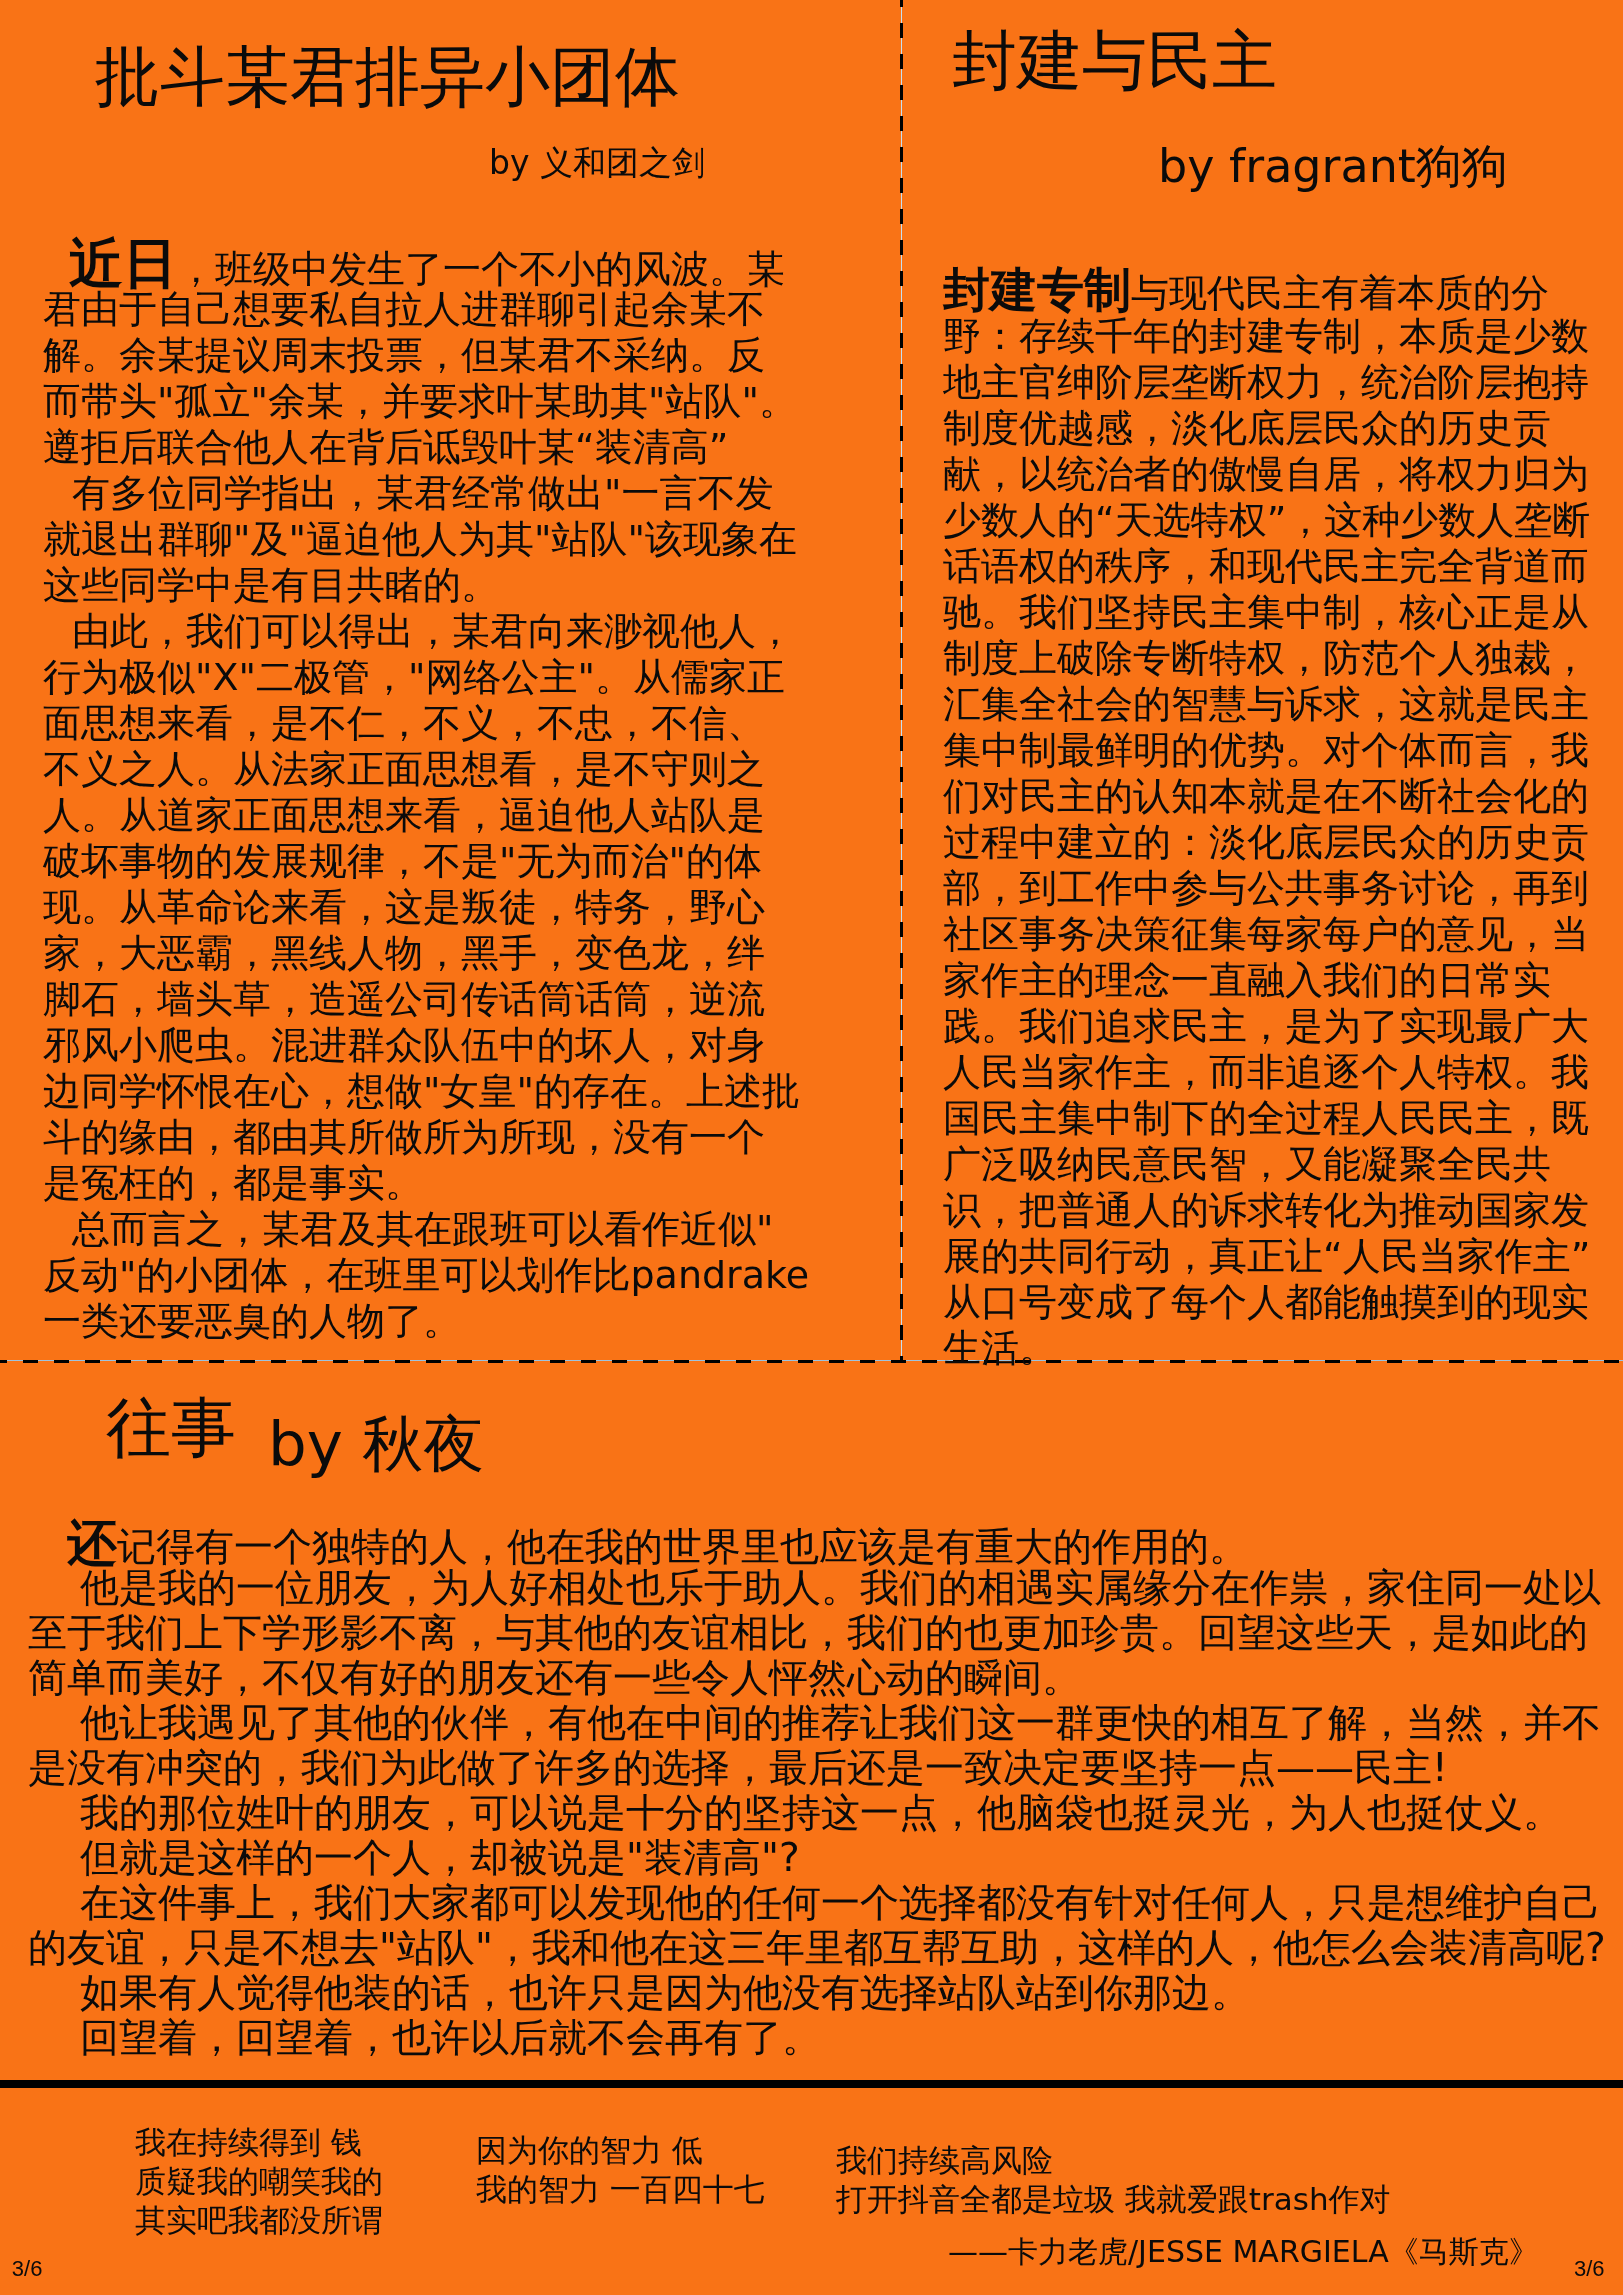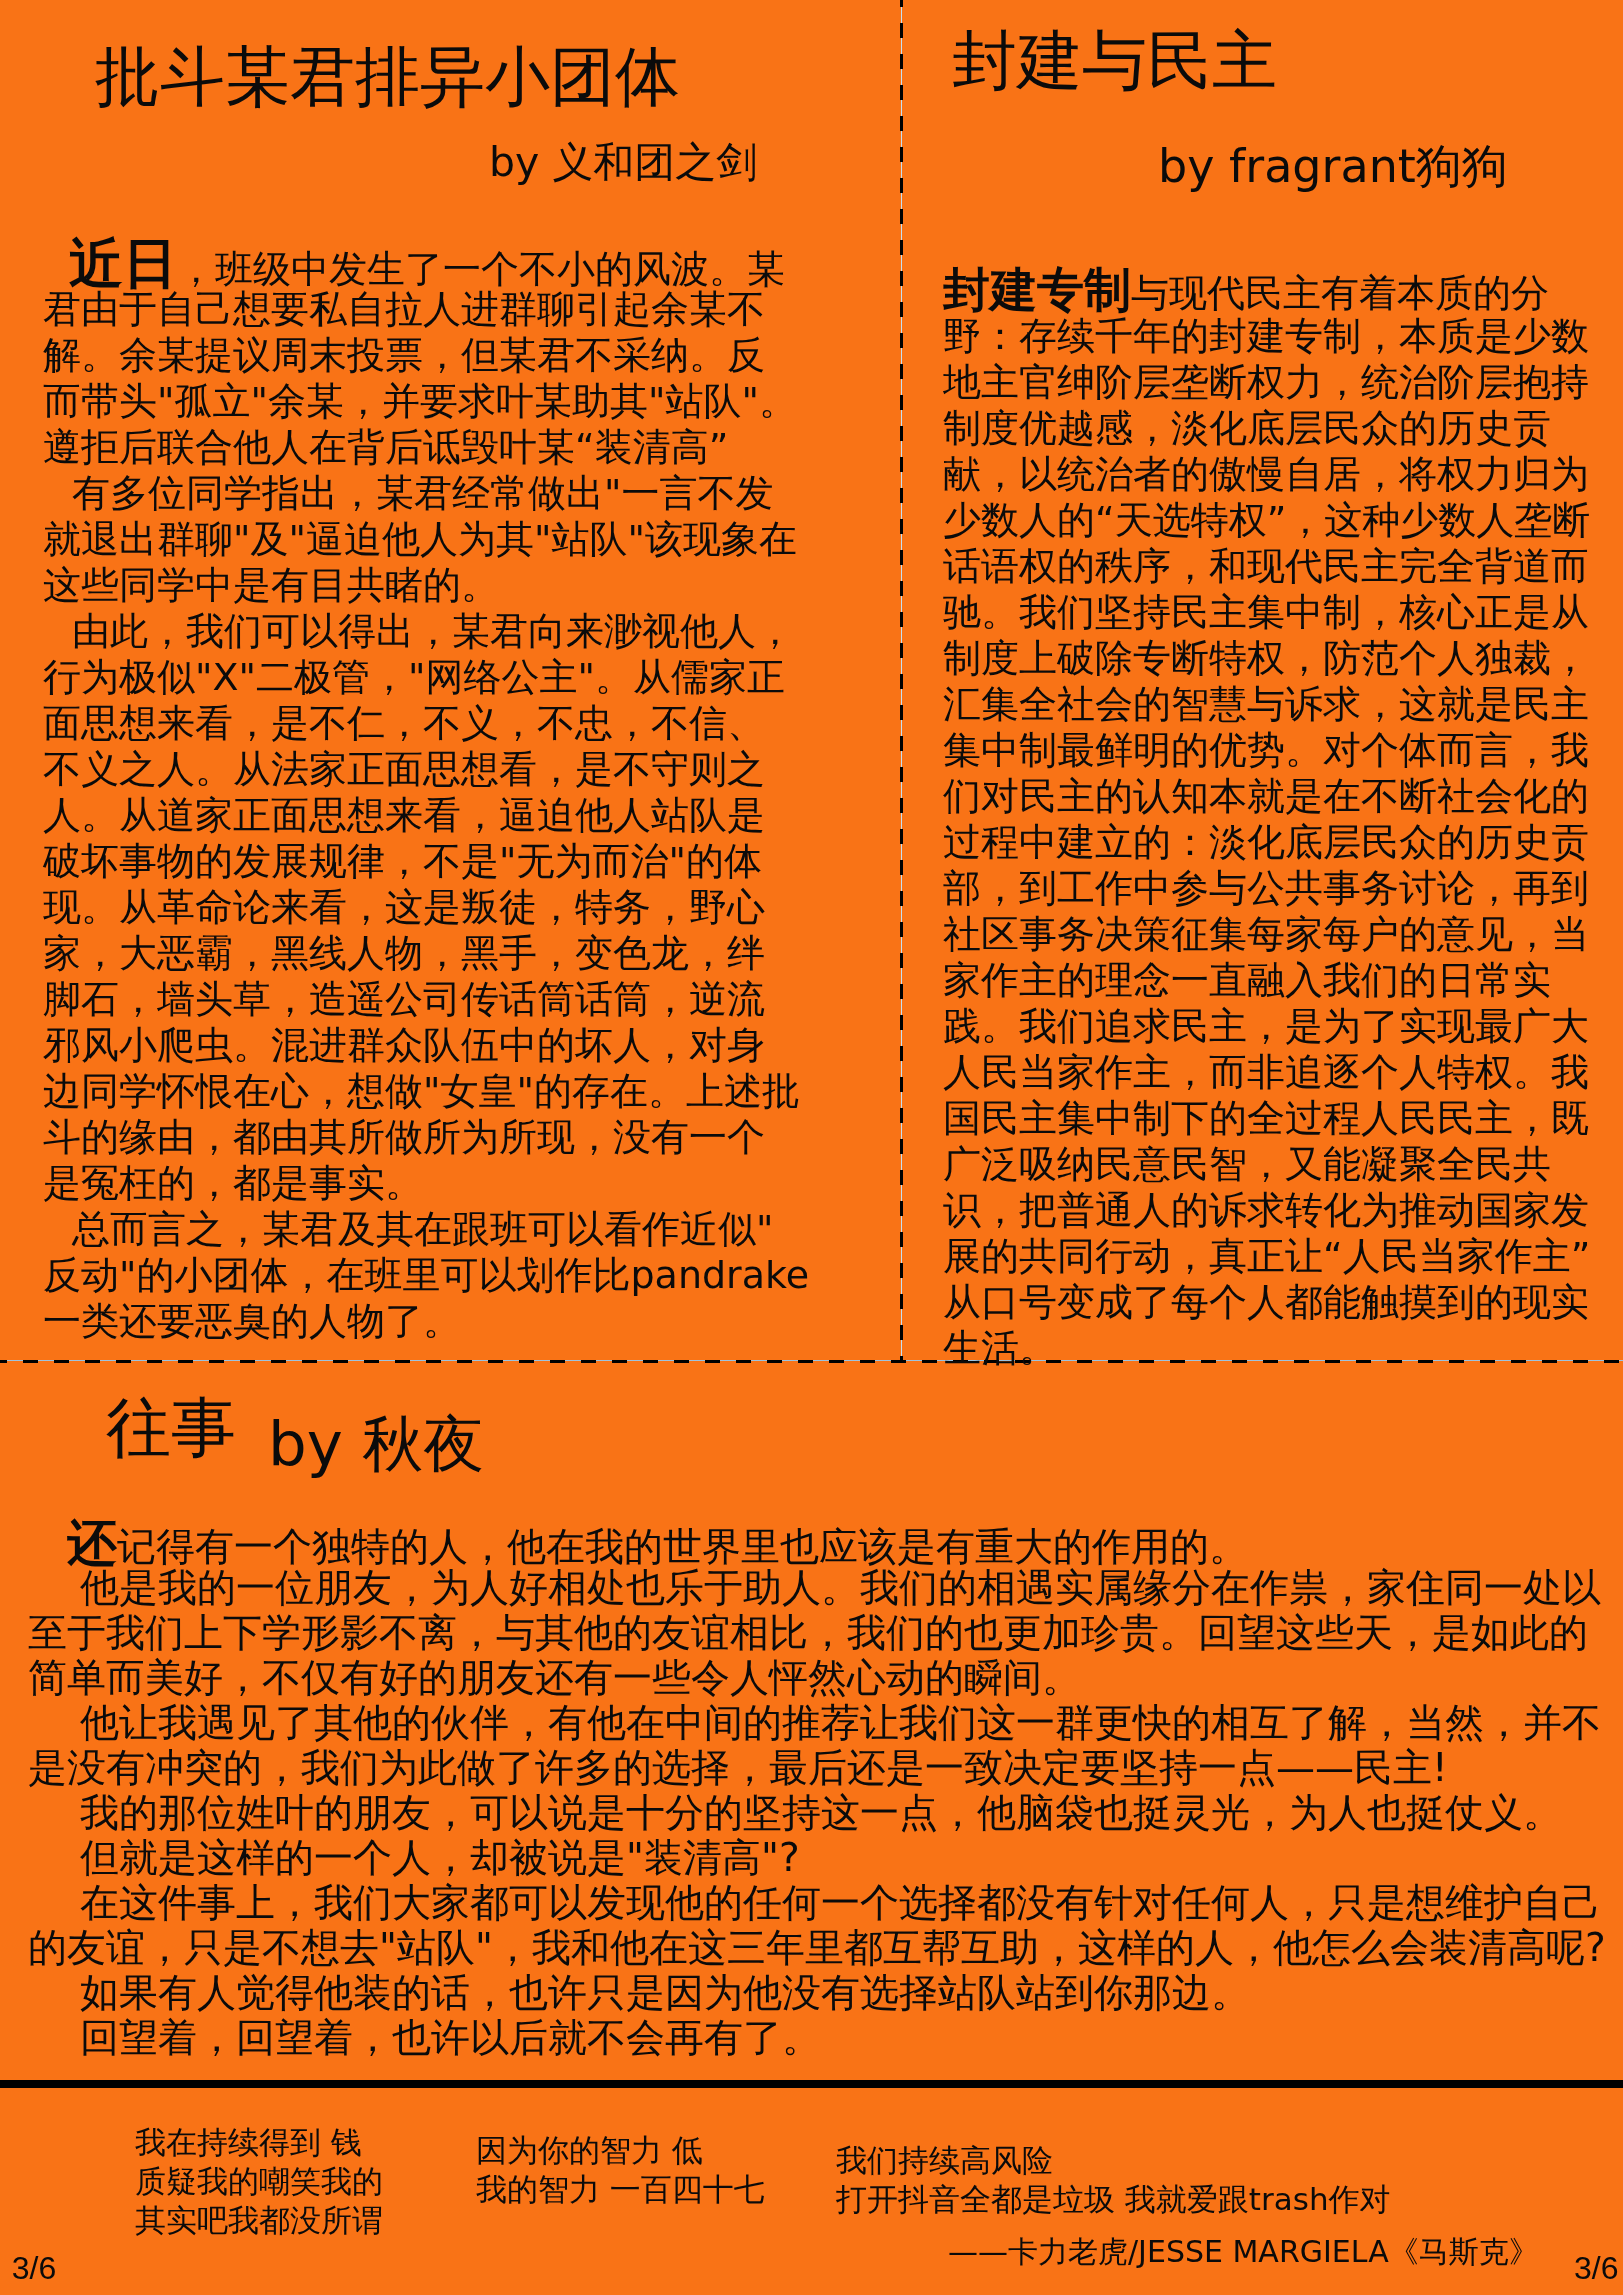--- a/index.html
+++ b/index.html
@@ -7,21 +7,21 @@
   body { width: 1623px; height: 2295px; }
   .page {
     position: relative; width: 1623px; height: 2295px; overflow: hidden;
     background: #f97316; color: #0b0b0b;
     font-family: "DejaVu Sans", sans-serif;
   }
   .abs { position: absolute; white-space: nowrap; }
 
   
   .title { font-family: "DejaVu Serif", serif; font-size: 65px; line-height: 65px; font-weight: normal; }
-  .byline { font-family: "DejaVu Sans", sans-serif; font-size: 41px; line-height: 47px; }
+  .byline { font-family: "DejaVu Sans", sans-serif; font-size: 33px; line-height: 47px; }
 
   
   .col { position: absolute; font-size: 38px; line-height: 46px; }
   .col .ln { white-space: nowrap; height: 46px; }
   .col .ind { padding-left: 29px; }
   .col .ind-lead { padding-left: 26px; }
 
   .wide { position: absolute; font-size: 39px; line-height: 45px; }
   .wide .ln { white-space: nowrap; height: 45px; }
   .wide .ind { padding-left: 52px; }
@@ -44,21 +44,21 @@
     position: absolute; left: 0; top: 1360px; width: 1623px; height: 2.6px;
     background-image: linear-gradient(to right, #000 0, #000 15px, transparent 15px, transparent 31px);
     background-size: 31px 2.6px; background-repeat: repeat-x; background-position: -8px 0;
   }
   .rule { position: absolute; left: 0; top: 2080px; width: 1623px; height: 7.9px; background: #000; }
 
   
   .lyr { position: absolute; font-size: 31px; white-space: nowrap; }
   .lyr .ln { white-space: nowrap; }
   .attr { position: absolute; font-size: 30px; line-height: 38px; white-space: nowrap; }
-  .pnum { position: absolute; font-family: "Liberation Sans", sans-serif; font-size: 32px; line-height: 23.6px; }
+  .pnum { position: absolute; font-family: "Liberation Sans", sans-serif; font-size: 22px; line-height: 23.6px; }
 </style>
 </head>
 <body>
 
 <div class="page">
 
   <div class="vblue"></div>
   <div class="vdash"></div>
   <div class="hblue"></div>
   <div class="hdash"></div>

